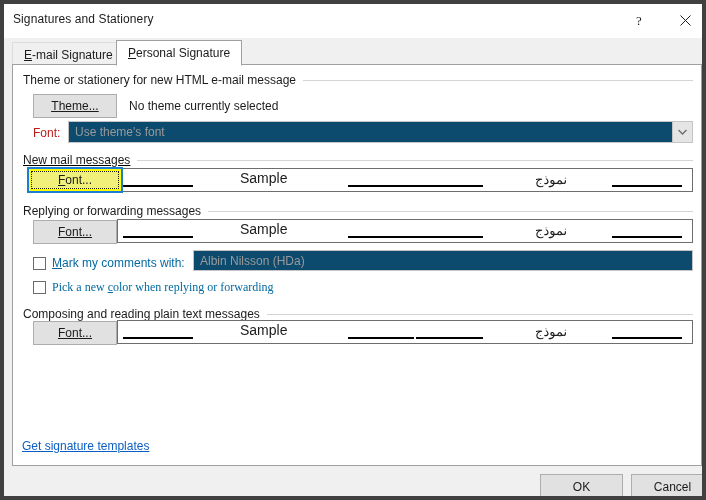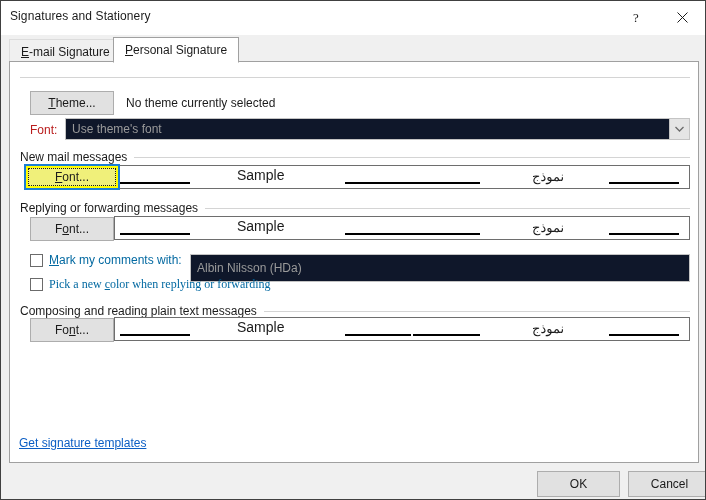--- a/index.html
+++ b/index.html
@@ -9,21 +9,21 @@
     overflow: hidden;
     background: #ffffff;
     font-family: "Liberation Sans", sans-serif;
   }
 
   #dialog {
     position: relative;
     width: 706px;
     height: 500px;
     background: #f0f0f0;
-    border: 1px solid #404040;
+    border: 4px solid #404040;
     overflow: hidden;
   }
 
   
   .titlebar {
     position: absolute;
     left: 0; top: 0;
     width: 704px; height: 34px;
     background: #ffffff;
   }
@@ -122,20 +122,21 @@
   .btn {
     position: absolute;
     background: #e1e1e1;
     border: 1px solid #adadad;
     font-size: 12px;
     color: #1b1b1b;
     display: flex; align-items: center; justify-content: center;
     cursor: default;
     user-select: none;
     white-space: nowrap;
+    text-decoration: underline;
   }
   .btn-focus-hl {
     position: absolute;
     background: #ffff00;
     border: 2px solid #1a7fd4;
     z-index: 5;
     display: flex; align-items: center; justify-content: center;
   }
   .btn-focus-inner {
     position: absolute;
@@ -153,21 +154,21 @@
     position: absolute;
     background: #ffffff;
     border: 1px solid #a0a0a0;
     font-size: 12px;
     color: #1b1b1b;
     display: flex; align-items: center;
     padding-left: 6px;
     white-space: nowrap;
   }
   .textbox.disabled {
-    background: #0f172a;
+    background: #0c4a6e;
     border: 1px solid #c4c4c4;
     color: #9a9a9a;
   }
   .combo-arrow {
     position: absolute;
     right: 0; top: 0;
     width: 20px; height: 100%;
     background: #e5e5e5;
     border-left: 1px solid #c4c4c4;
     display: flex; align-items: center; justify-content: center;
@@ -268,41 +269,42 @@
     </div>
     <div class="tab active">
       <span class="acc">P</span>
         <span>ersonal Signature</span>
     </div>
   </div>
 
   <div class="panel">
 
     <div class="group-head" style="top:8px;">
+      <span class="group-label">Theme or stationery for new HTML e-mail message</span>
       <span class="group-rule"></span>
     </div>
 
     <div class="btn" style="left:20px; top:29px; width:84px; height:24px;">
       <span><span class="acc">T</span>heme...</span>
     </div>
 
     <div style="position:absolute; left:116px; top:34px; font-size:12px; color:#1b1b1b; white-space:nowrap;">No theme currently selected</div>
 
     <div style="position:absolute; left:20px; top:61px; font-size:12px; color:#b91c1c;">Font:</div>
 
     <div class="textbox disabled" style="left:55px; top:56px; width:625px; height:22px;">
       <span>Use theme's font</span>
       <span class="combo-arrow">
         <svg width="9" height="6" viewBox="0 0 9 6">
           <path d="M0.5 1 L4.5 5 L8.5 1" fill="none" stroke="#6b6b6b" stroke-width="1.3"></path>
         </svg>
       </span>
     </div>
 
-    <div class="group-head" style="top:88px;">
+    <div class="group-head" style="top:88px;text-decoration:underline;">
       <span class="group-label">New mail messages</span>
       <span class="group-rule"></span>
     </div>
 
     <div class="btn-focus-hl" style="left:14px; top:102px; width:96px; height:26px;">
       <span class="btn-focus-inner"><span class="acc">F</span>ont...</span>
     </div>
 
     <div class="sample" style="left:104px; top:103px; width:576px; height:24px;">
       <div class="rule" style="left:5px;  top:16px; width:70px;"></div>
@@ -327,21 +329,21 @@
       <div class="rule" style="left:230px; top:16px; width:135px;"></div>
       <div class="sample-text ar" style="left:417px; top:3px;">نموذج</div>
       <div class="rule" style="left:494px; top:16px; width:70px;"></div>
     </div>
 
     <div class="chk-row" style="left:20px; top:190px;">
       <span class="chk-box"></span>
       <span class="chk-label"><span class="acc">M</span>ark my comments with:</span>
     </div>
 
-    <div class="textbox disabled" style="left:180px; top:192px; width:500px; height:28px;">
+    <div class="textbox disabled" style="left:180px; top:185px; width:500px; height:21px;">
       <span>Albin Nilsson (HDa)</span>
     </div>
 
     <div class="chk-row" style="left:20px; top:214px;font-family:Liberation Serif, serif;">
       <span class="chk-box"></span>
       <span class="chk-label">Pick a new <span class="acc">c</span>olor when replying or forwarding</span>
     </div>
 
     <div class="group-head" style="top:242px;">
       <span class="group-label">Composing and reading plain text messages</span>

